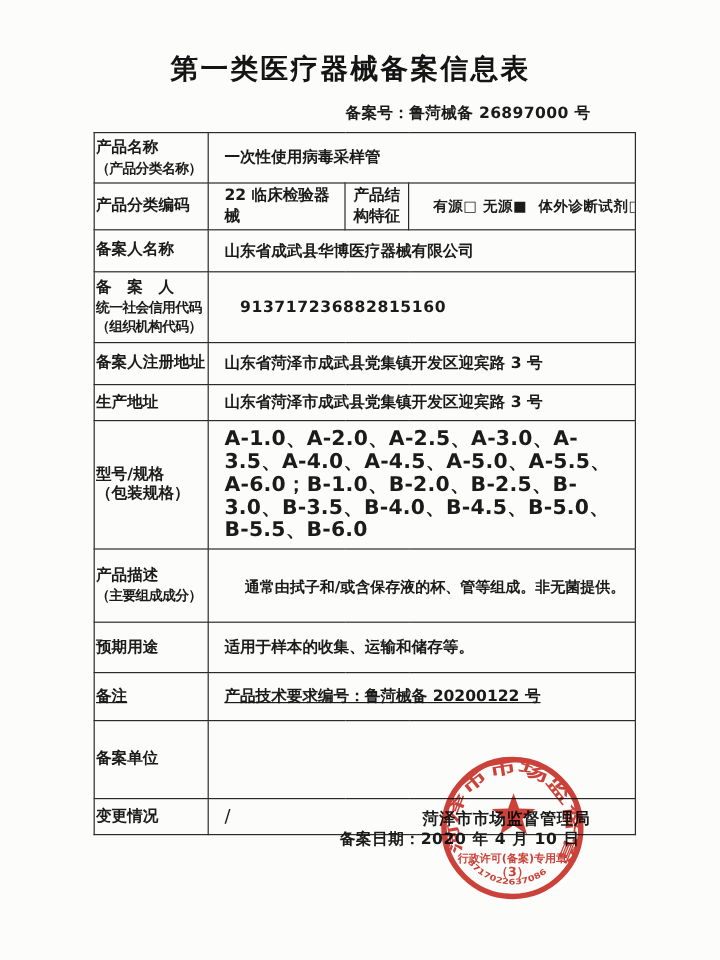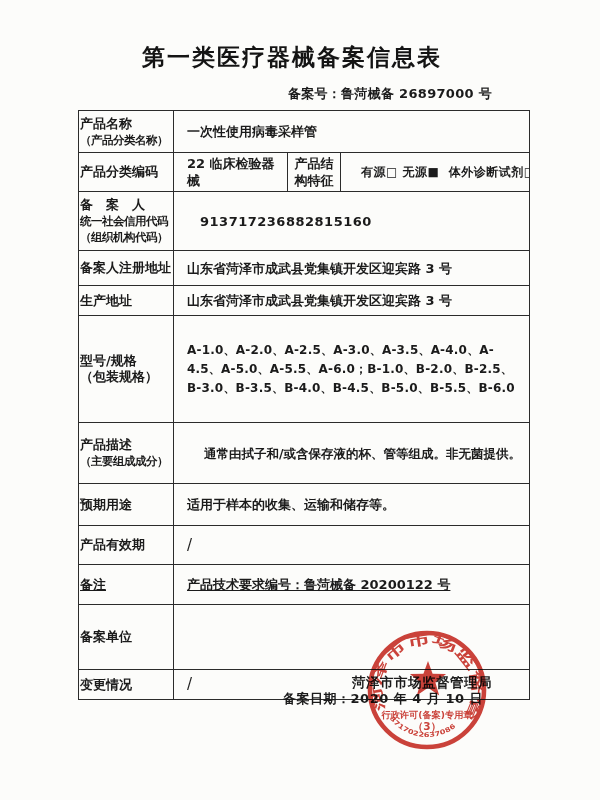--- a/index.html
+++ b/index.html
@@ -32,21 +32,21 @@
   .lbl {
     font-weight:700; font-size:13px; line-height:16px;
     padding:0 1px;
   }
   .lbl .sm { font-size:11.5px; letter-spacing:-0.5px; }
   .val {
     font-weight:700; font-size:13px; line-height:17px;
     padding:2px 8px 2px 13px; text-align:left;
   }
   .val.code { padding-left:26px; letter-spacing:0.5px; }
-  .val.specs { font-size:12px; line-height:19px; letter-spacing:0.2px; }
+  .val.specs { font-size:17px; line-height:19px; letter-spacing:0.2px; }
   .val.tight { font-size:12.5px;text-align:right; }
   .val.slash { font-weight:400; font-size:15px; }
   .val.opts { font-size:12px; padding-left:20px; white-space:pre; letter-spacing:0.5px; }
   .struct-lbl { text-align:center; font-weight:700; font-size:13px; line-height:17px; padding:0 3px; }
   tr.r1 { height:42px; } tr.r2 { height:37px; } tr.r3 { height:35px; }
   tr.r4 { height:59px;margin-left:38px; } tr.r5 { height:35px; } tr.r6 { height:30px; }
   tr.r7 { height:107px; } tr.r8 { height:61px; } tr.r9 { height:42px; }
   tr.r10 { height:39px; } tr.r11 { height:40px;text-decoration:underline; } tr.r12 { height:65px; }
   tr.r13 { height:30px; }
   .authority-line {
@@ -84,20 +84,26 @@
       <td class="val" colspan="3">一次性使用病毒采样管</td>
     </tr>
     <tr class="r2">
       <td class="lbl">
         <div>产品分类编码</div>
       </td>
       <td class="val">22 临床检验器械</td>
       <td class="struct-lbl">产品结构特征</td>
       <td class="val opts">有源□ 无源■  体外诊断试剂□</td>
     </tr>
+    <tr class="r3">
+      <td class="lbl">
+        <div>备案人名称</div>
+      </td>
+      <td class="val" colspan="3">山东省成武县华博医疗器械有限公司</td>
+    </tr>
     <tr class="r4">
       <td class="lbl">
         <div>备　案　人</div>
         <div class="sm">统一社会信用代码</div>
         <div class="sm">（组织机构代码）</div>
       </td>
       <td class="val code" colspan="3">913717236882815160</td>
     </tr>
     <tr class="r5">
       <td class="lbl">
@@ -123,26 +129,20 @@
         <div>产品描述</div>
         <div class="sm">（主要组成成分）</div>
       </td>
       <td class="val tight" colspan="3">通常由拭子和/或含保存液的杯、管等组成。非无菌提供。</td>
     </tr>
     <tr class="r9">
       <td class="lbl">
         <div>预期用途</div>
       </td>
       <td class="val" colspan="3">适用于样本的收集、运输和储存等。</td>
-    </tr>
-    <tr class="r10">
-      <td class="lbl">
-        <div>产品有效期</div>
-      </td>
-      <td class="val slash" colspan="3">/</td>
     </tr>
     <tr class="r11">
       <td class="lbl">
         <div>备注</div>
       </td>
       <td class="val" colspan="3">产品技术要求编号：鲁菏械备 20200122 号</td>
     </tr>
     <tr class="r12">
       <td class="lbl">
         <div>备案单位</div>

